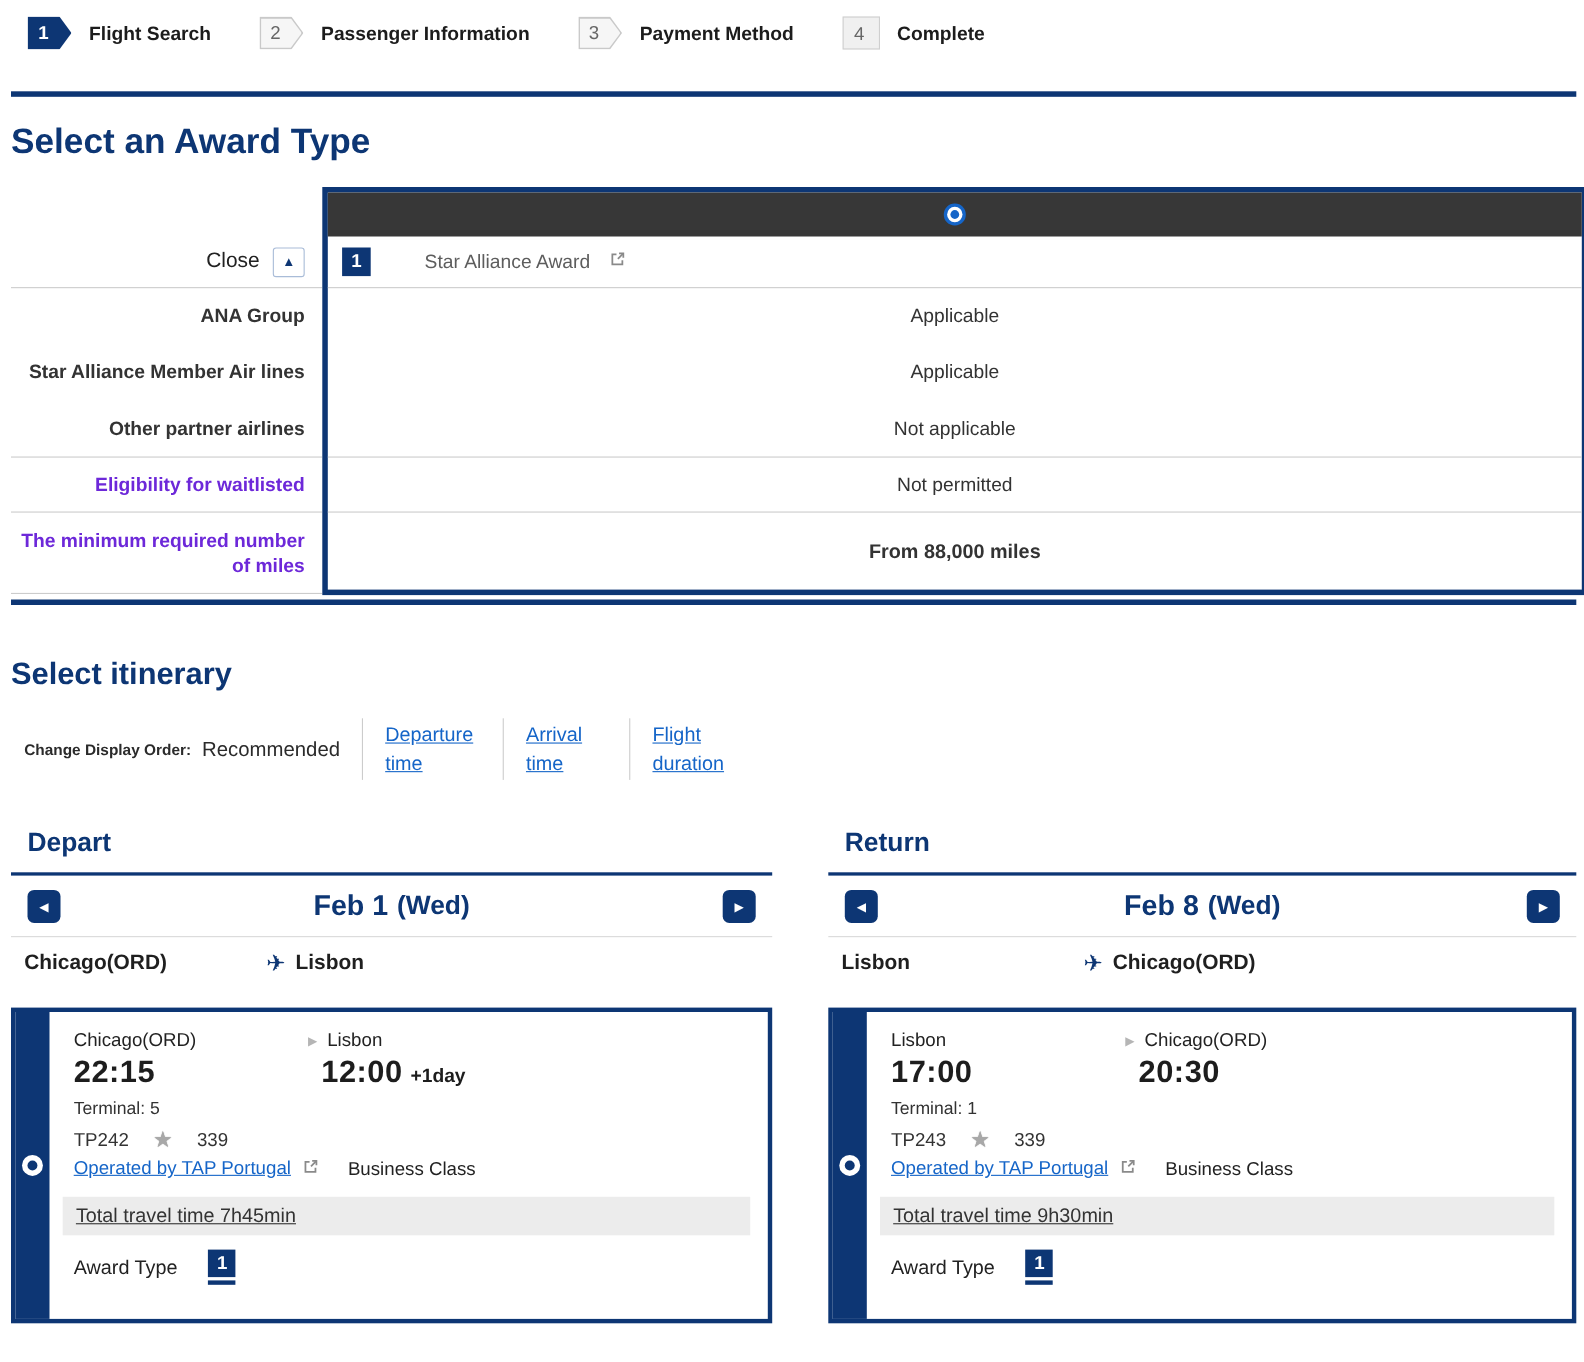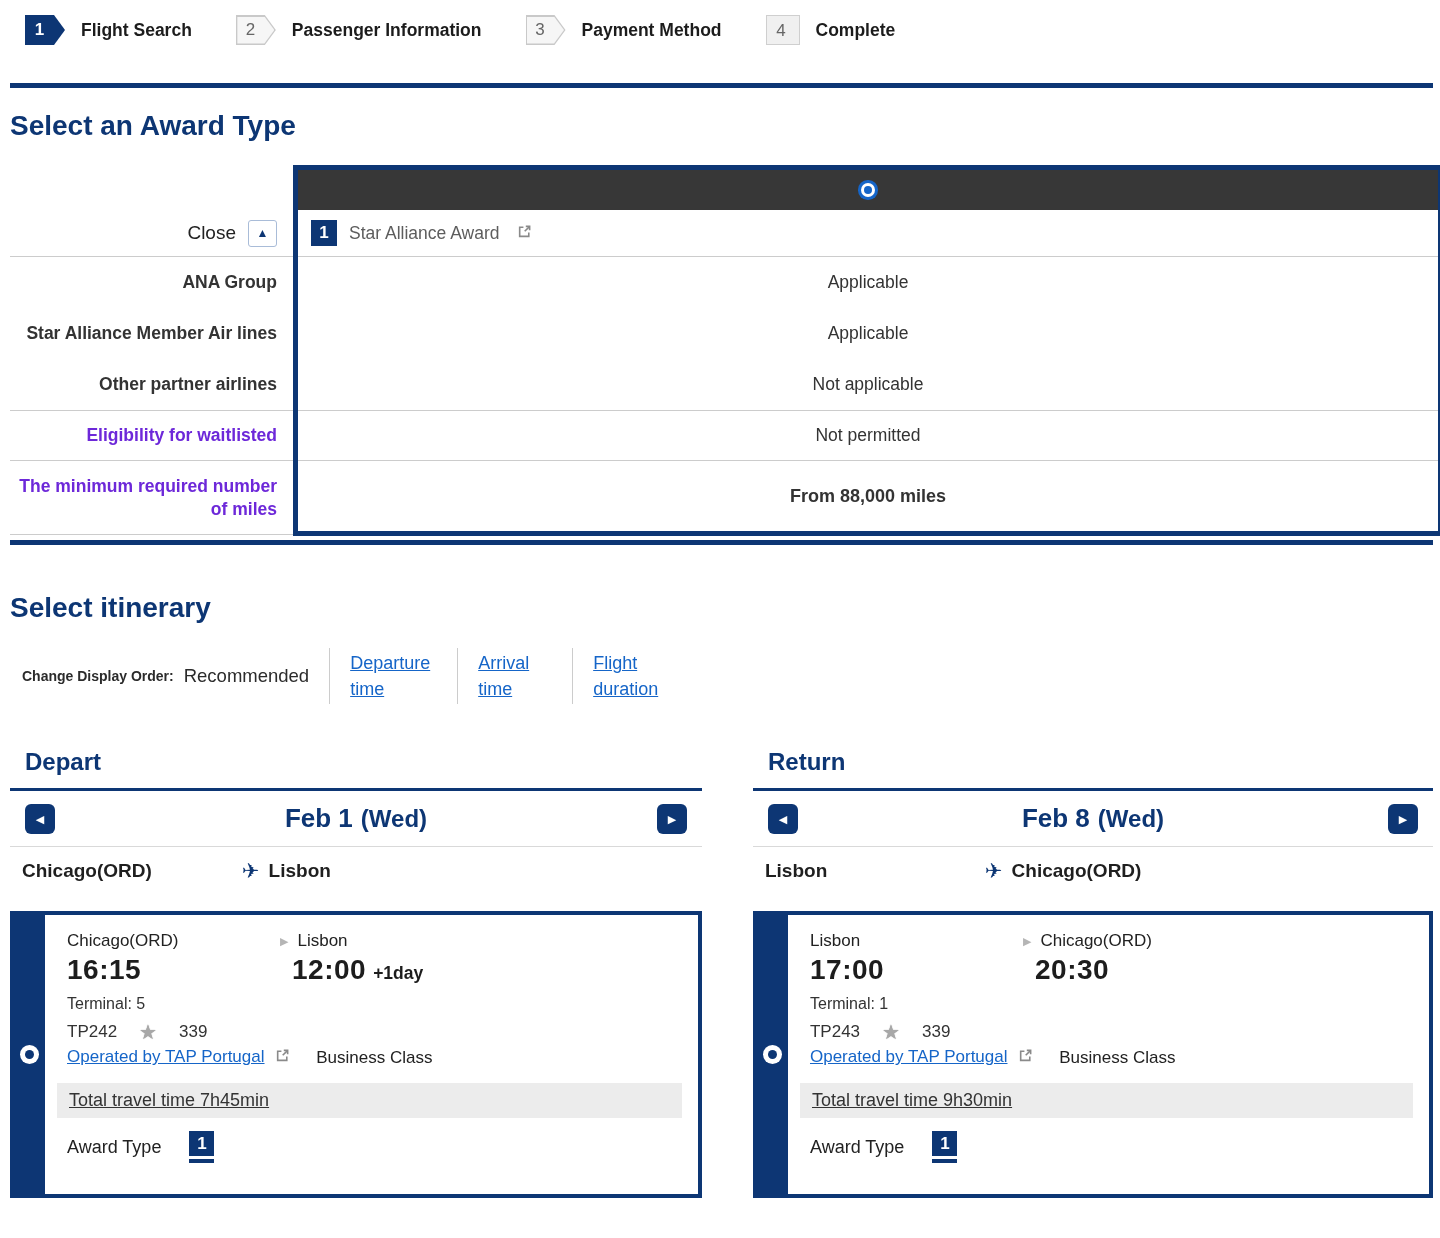--- a/index.html
+++ b/index.html
@@ -22,34 +22,34 @@
   .step-badge.active{background:var(--navy);}
   .step-badge.active::after{display:none;}
   .step-badge.active span{color:#fff;font-weight:bold;}
   .step-badge.square{width:34px;clip-path:none;background:#f0f0f0;border:1.5px solid #cfcfcf;}
   .step-badge.square::after{display:none;}
   .step-label{font-size:17.5px;font-weight:bold;color:#1c1c1c;}
 
   .navy-divider{height:5px;background:var(--navy);margin-top:37px;}
 
   
-  h1.section{margin-top:22px;font-size:28px;font-weight:bold;color:var(--navy);}
+  h1.section{margin-top:22px;font-size:32px;font-weight:bold;color:var(--navy);}
   .award-table{position:relative;height:375px;margin-top:23px;}
   .at-left{position:absolute;left:0;top:45px;width:283px;}
   .at-lrow{display:flex;align-items:center;justify-content:flex-end;text-align:right;padding-right:16px;border-bottom:1px solid var(--gray-line);font-weight:bold;font-size:17.5px;color:#6d28d9;}
   .at-close-row{height:47px;border-top:0;font-weight:400;font-size:19px;color:#222;gap:12px;}
   .at-group{border-bottom:1px solid var(--gray-line);}
   .at-group .at-sub{display:flex;align-items:center;justify-content:flex-end;text-align:left;padding-right:16px;height:51px;font-weight:bold;font-size:17.5px;color:#333;line-height:1.25;}
   .close-btn{width:29px;height:27px;background:#fff;border:1px solid #a9bcd8;border-radius:3px;display:flex;align-items:center;justify-content:center;font-size:12px;color:var(--navy);cursor:pointer;}
   .at-col{position:absolute;left:283px;top:0;width:1150px;border:5px solid var(--navy);background:#fff;}
   .at-head{height:40px;background:var(--head-dark);display:flex;align-items:center;justify-content:center;}
   .radio-blue{width:8px;height:8px;border-radius:50%;background:var(--link);box-shadow:0 0 0 3px #fff,0 0 0 6px var(--link);margin:6px;}
   .at-crow{height:47px;display:flex;align-items:center;gap:12px;padding-left:13px;border-bottom:1px solid var(--gray-line);}
   .badge-sq{width:26px;height:26px;background:var(--navy);color:#fff;font-weight:bold;font-size:17px;display:flex;align-items:center;justify-content:center;flex:0 0 auto;}
-  .award-name{font-size:17.5px;color:#5d5d5d;}
+  .award-name{font-size:17.5px;color:#5d5d5d;margin-left:37px;}
   .ext-ico{display:inline-block;margin-left:6px;vertical-align:-1px;}
   .at-vgroup{border-bottom:1px solid var(--gray-line);}
   .at-val{height:51px;display:flex;align-items:center;justify-content:center;font-size:17.5px;color:#333;}
   .at-val.h50{height:50px;}
   .at-val.h75{height:70px;font-weight:bold;font-size:18px;}
   .at-vrow{border-bottom:1px solid var(--gray-line);}
   .at-vrow:last-child{border-bottom:0;}
 
   
   h2.section{margin-top:47px;font-size:28px;font-weight:bold;color:var(--navy);}
@@ -221,21 +221,21 @@
         </div>
         <div class="fcard-body">
           <div class="fr f-city">
             <span>Chicago(ORD)</span>
             <span class="f-dest1">
               <span class="caret-ico">▶</span>
               <span>Lisbon</span>
             </span>
           </div>
           <div class="fr" style="margin-top:3px">
-            <span class="f-time">16:15</span>
+            <span class="f-time">22:15</span>
             <span class="f-dest2">
               <span class="f-time">12:00</span>
               <span class="f-plus">+1day</span>
             </span>
           </div>
           <div class="f-terminal">Terminal: 5</div>
           <div class="f-flight">
             <span>TP242</span>
             <span class="star-ico">★</span>
             <span>339</span>

